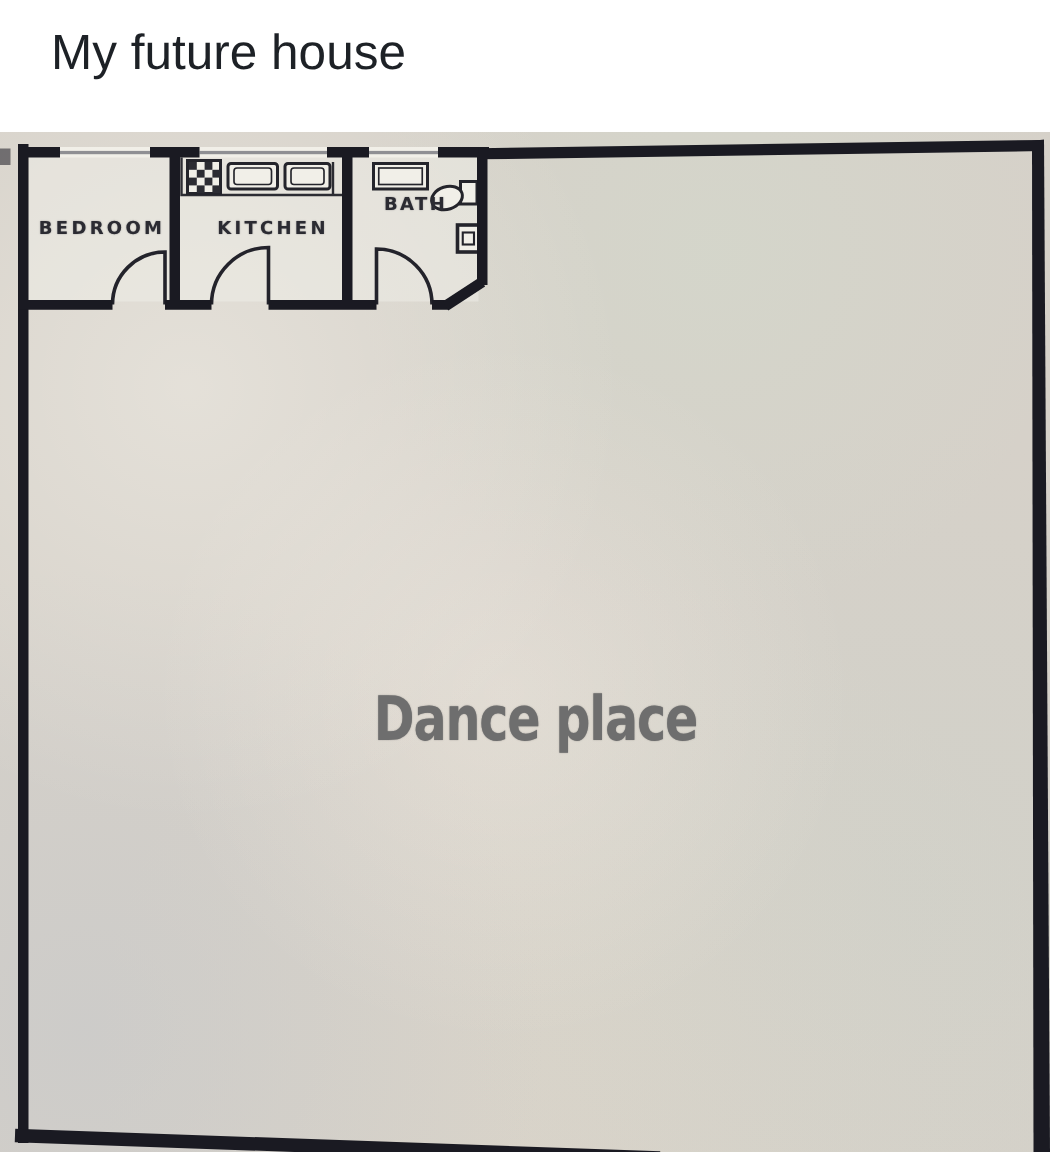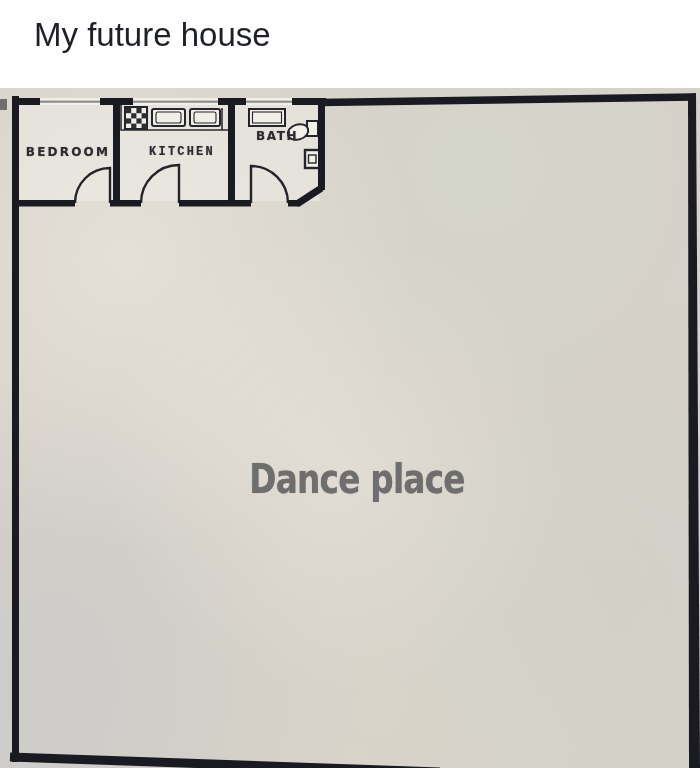--- a/index.html
+++ b/index.html
@@ -153,18 +153,18 @@
         <rect x="228" y="14" width="7" height="100"></rect>
         <rect x="318" y="14" width="7" height="88"></rect>
 
         <line x1="321.5" y1="100" x2="297" y2="116" stroke="#1a1a22" stroke-width="7"></line>
 
         <rect x="0" y="11" width="7" height="11" fill="rgba(26,26,34,0.55)"></rect>
       </g>
     </svg>
 
     <div class="room-label" style="left:68px;top:64px;">BEDROOM</div>
-    <div class="room-label" style="left:182px;top:64px;font-family:Liberation Mono, monospace;">KITCHEN</div>
+    <div class="room-label" style="left:182px;top:64px;">KITCHEN</div>
     <div class="room-label" style="left:277px;top:48px;letter-spacing:1.6px;">BATH</div>
 
     <div class="dance-label">Dance place</div>
   </div>
 </div>
 
 </body></html>

